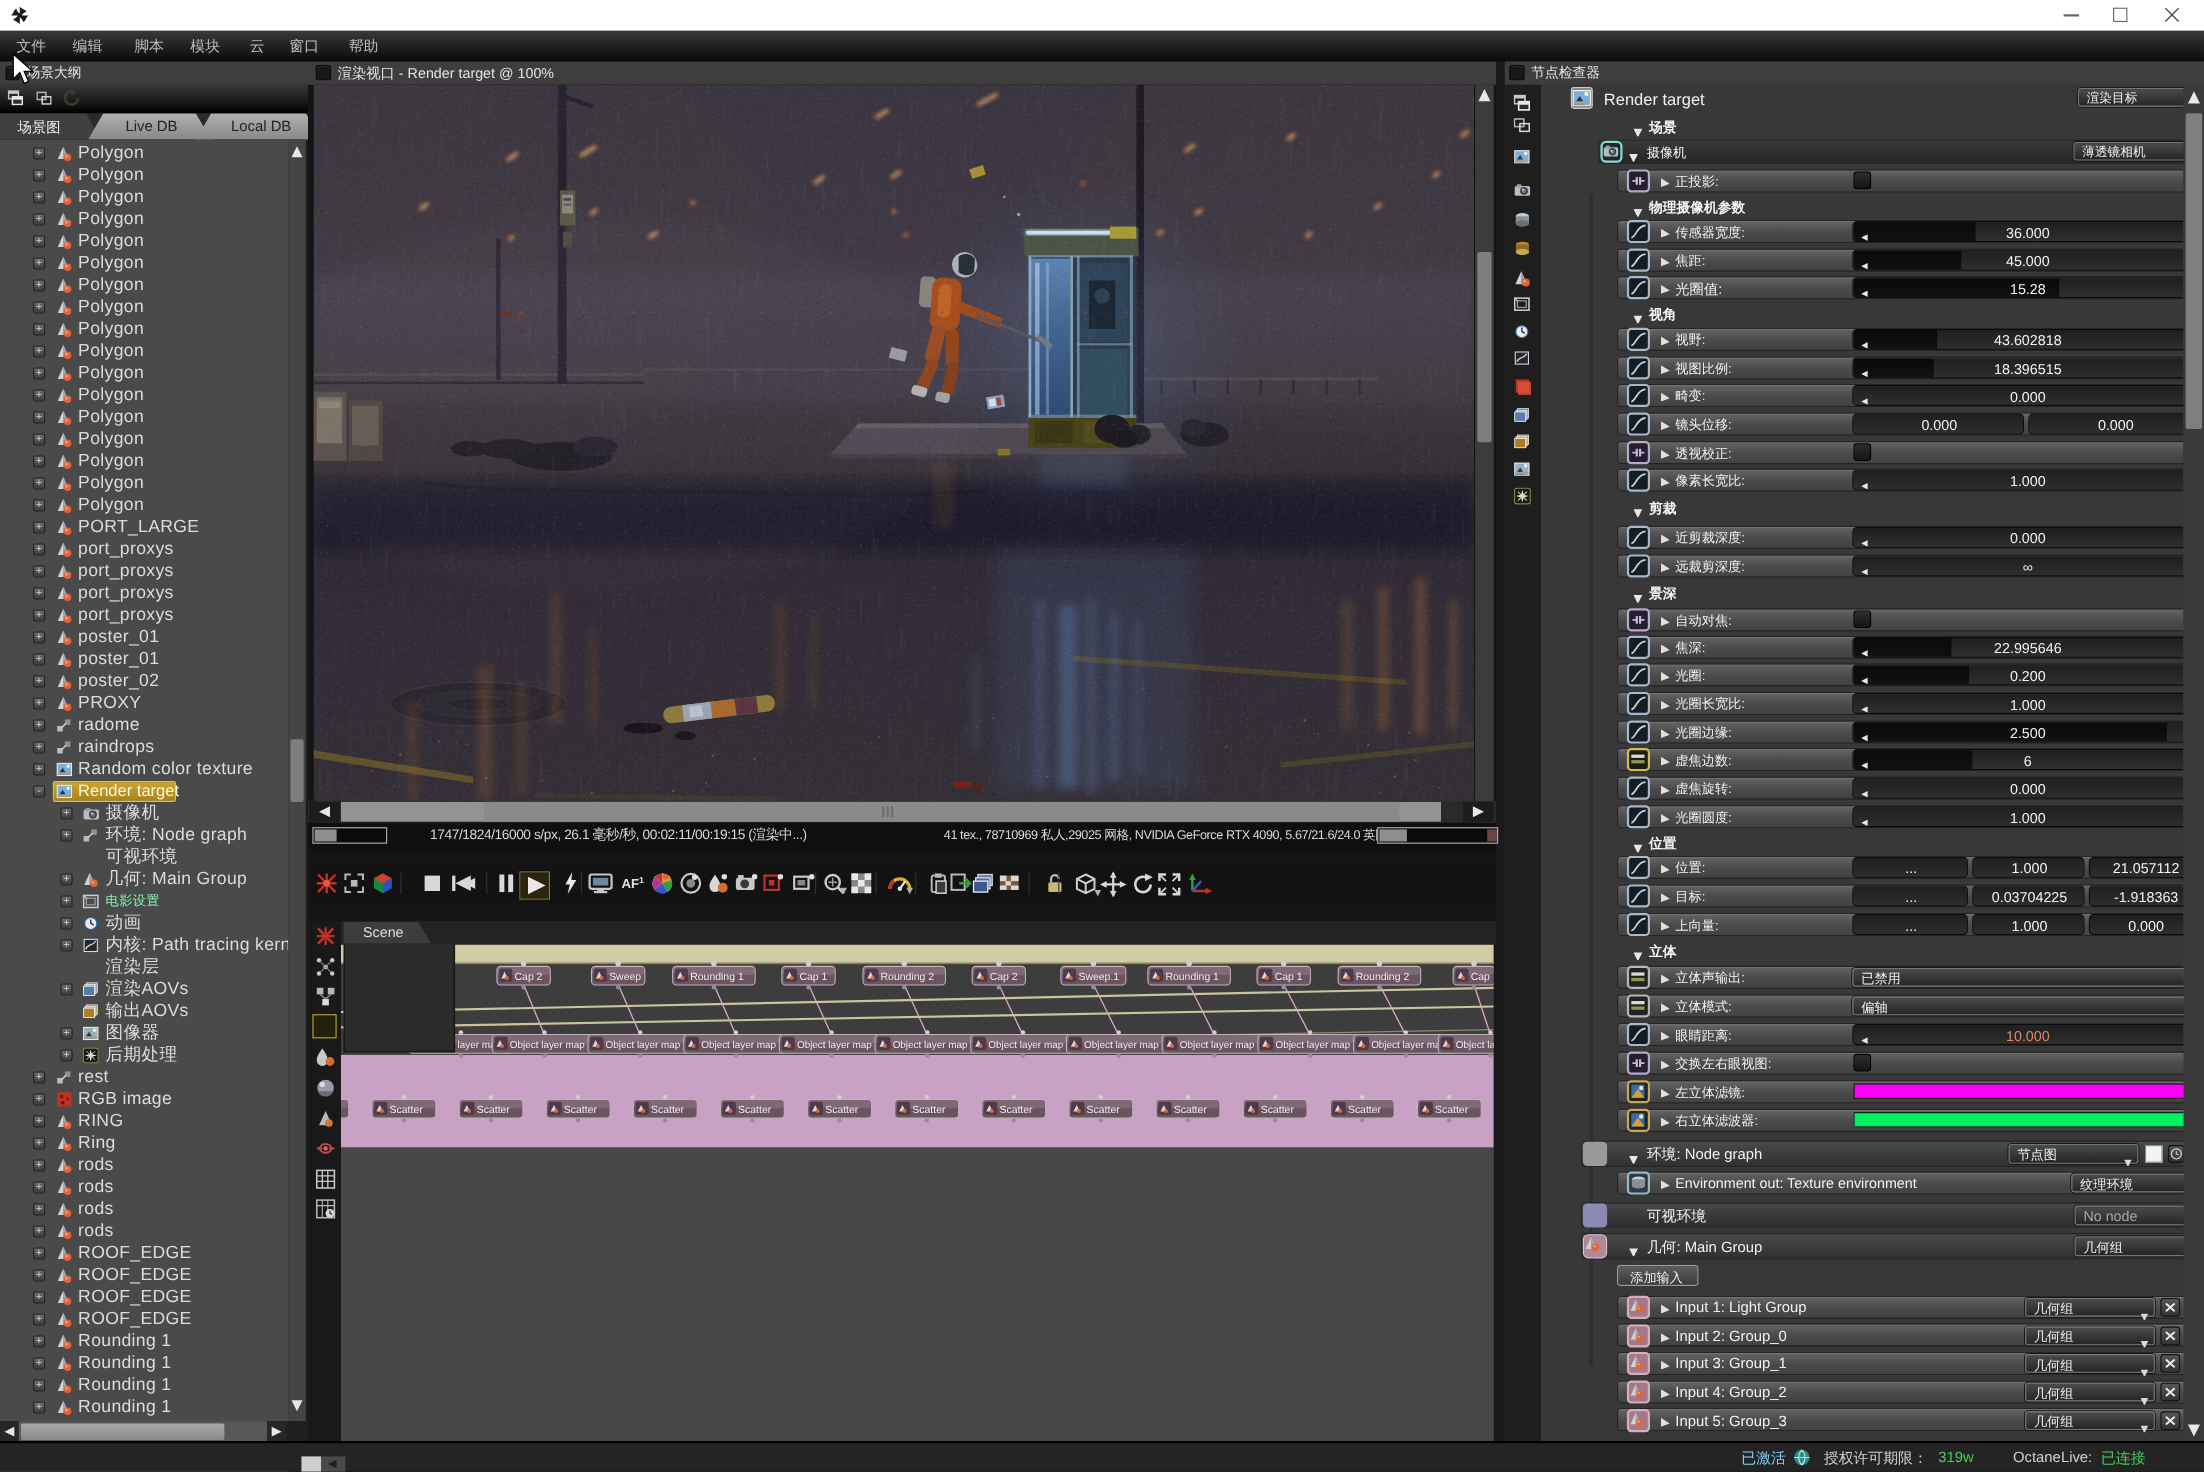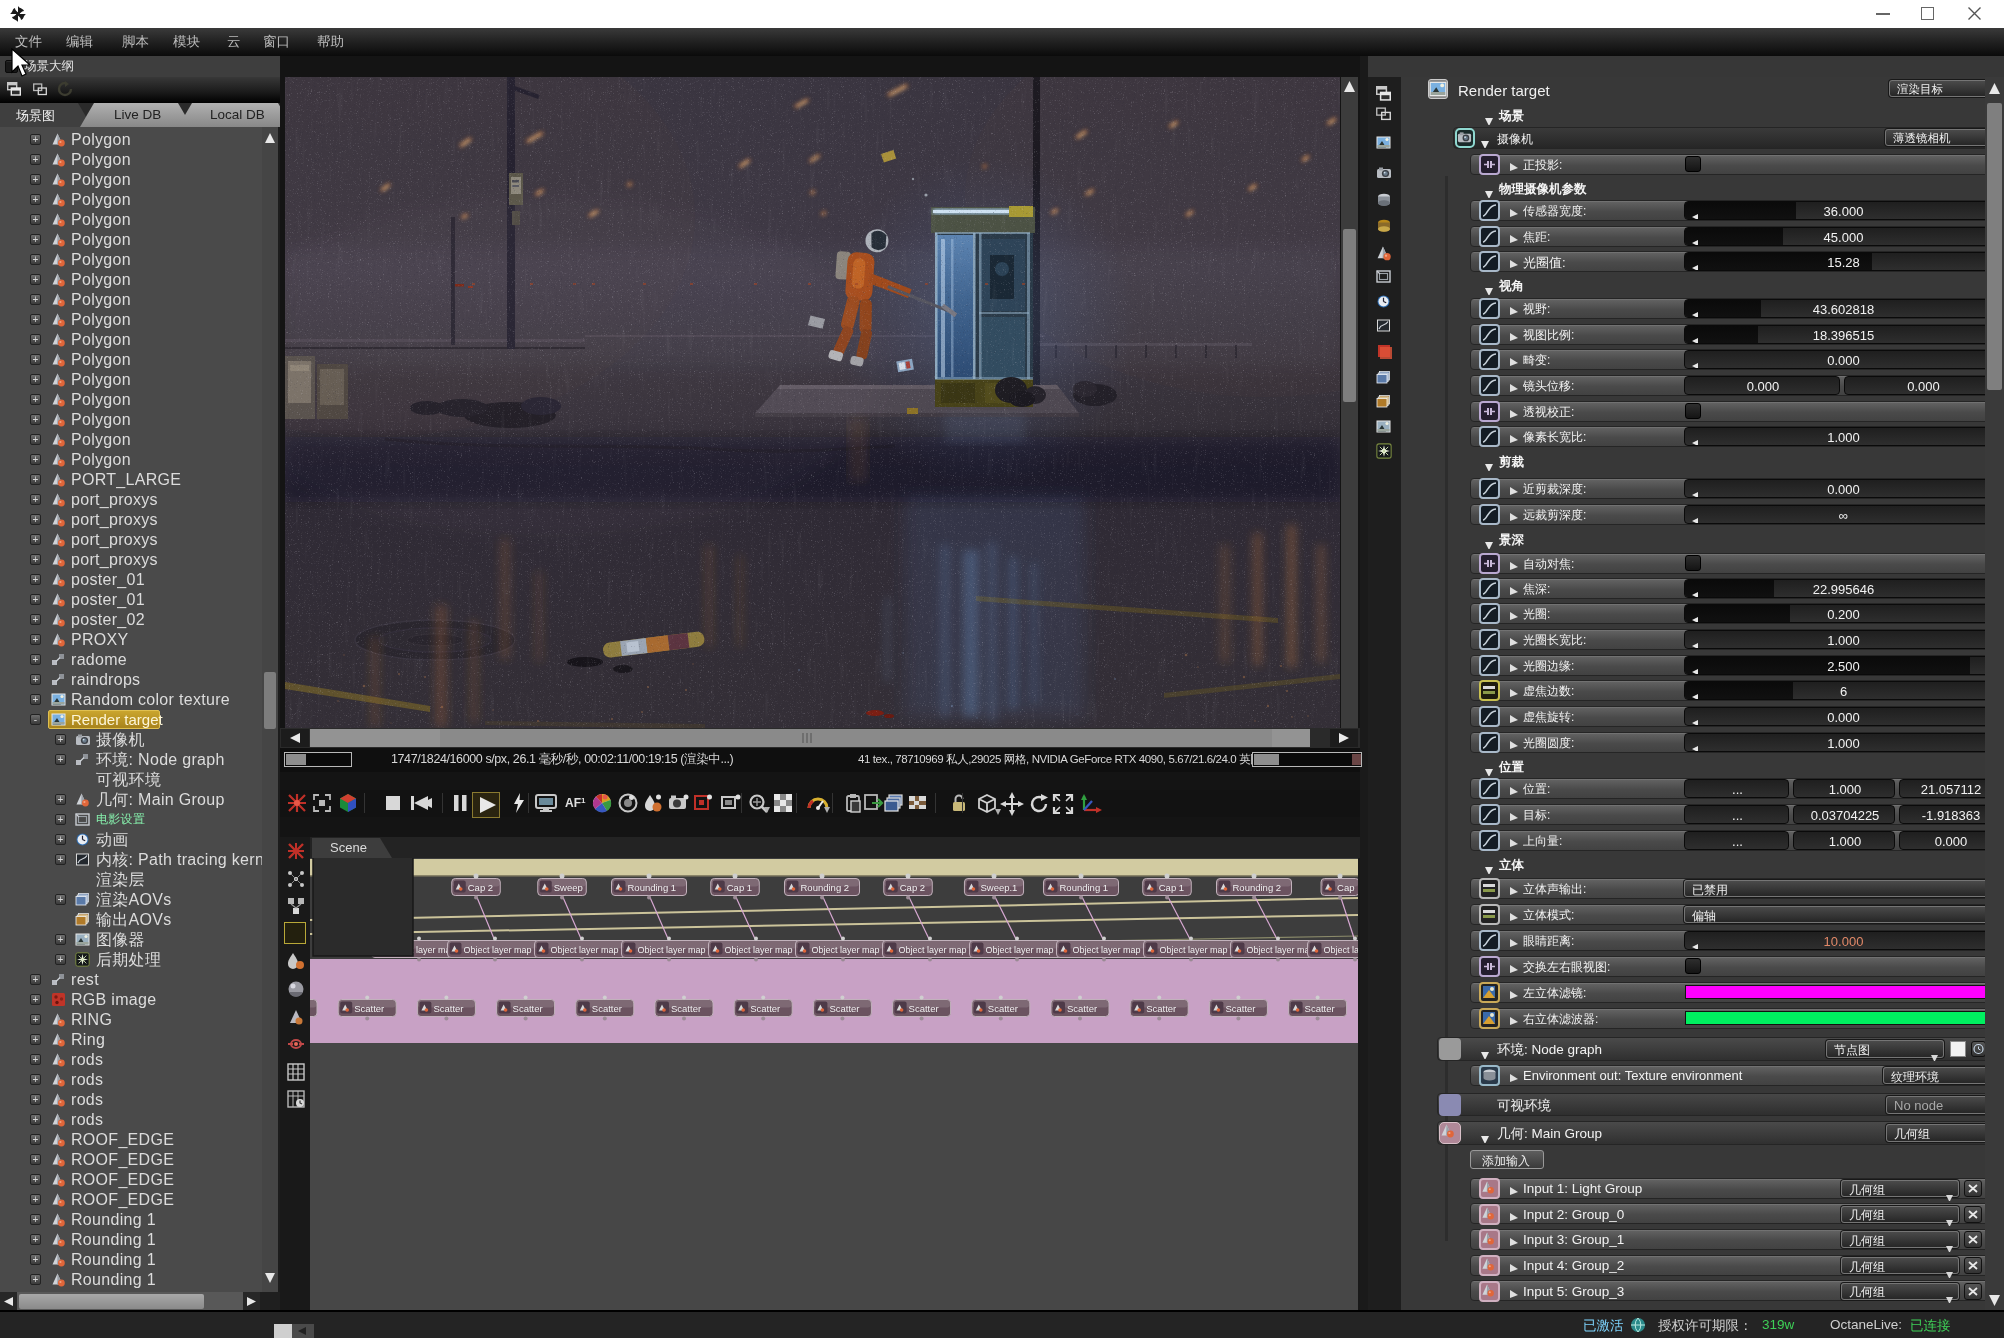--- a/index.html
+++ b/index.html
@@ -527,20 +527,24 @@
           <polygon points="13,5 13,14 4,9.5" fill="#e8e8e8"></polygon>
         </svg></div>
 <div class="ab" style="left:17px;top:0;width:226px;height:19px;background:#585858"></div>
 <div class="ab" style="left:19px;top:2px;width:185px;height:15px;background:linear-gradient(#a8a8a8,#8a8a8a);border-radius:2px"></div>
 <div class="ab" style="left:243px;top:0;width:17px;height:19px;background:#272727"><svg width="17" height="19" viewBox="0 0 17 19" style="">
           <polygon points="4,5 4,14 13,9.5" fill="#e8e8e8"></polygon>
         </svg></div>
 </div>
 </div>
 <div class="ab" style="left:280px;top:56px;width:1080px;height:1254px;background:#141414">
+<div class="ab hdr" style="left:0;top:0;width:1080px;height:21px">
+      <div class="ab cb" style="left:7px;top:3px;width:14px;height:14px"></div>
+      <div class="ab tx" style="left:27px;font-size:13px">渲染视口 - Render target @ 100%</div>
+    </div>
 <div class="ab" style="left:5px;top:21px;width:1055px;height:652px"><svg width="1055" height="652" viewBox="0 0 1055 652" style="">
         <defs>
           <linearGradient id="bg" x1="0" y1="0" x2="0" y2="1">
             <stop offset="0" stop-color="#3a3540"></stop>
             <stop offset="0.30" stop-color="#403a46"></stop>
             <stop offset="0.52" stop-color="#363139"></stop>
             <stop offset="0.60" stop-color="#2a2630"></stop>
             <stop offset="0.75" stop-color="#2e2a33"></stop>
             <stop offset="1" stop-color="#312d35"></stop>
           </linearGradient>
@@ -1503,20 +1507,24 @@
             <text x="1073.8" y="153.5" font-size="9.5" fill="#f0f0f0" font-family="Liberation Sans">Scatter</text>
             <circle cx="1086.8" cy="139.5" r="2" fill="#cfcfcf"></circle>
             <circle cx="1086.8" cy="160.5" r="2" fill="#9a8a94"></circle>
           </g>
           <rect x="3" y="-3" width="100" height="101" fill="#2b2b2b" stroke="#191919" stroke-width="1.5"></rect>
         </svg>
 </div>
 </div>
 </div>
 <div class="ab" style="left:1368px;top:56px;width:636px;height:1254px;background:#373737">
+<div class="ab hdr" style="left:0;top:0;width:636px;height:21px">
+      <div class="ab cb" style="left:4px;top:3px;width:14px;height:14px"></div>
+      <div class="ab tx" style="left:24px;font-size:12.5px">节点检查器</div>
+    </div>
 <div class="ab" style="left:0;top:21px;width:33px;height:1233px;background:#1e1e1e">
 <div class="ab" style="left:8px;top:9px"><svg width="15" height="15" viewBox="0 0 15 15" style="">
           <rect x="0.7499999999999999" y="0.7499999999999999" width="9.642857142857142" height="7.5" fill="none" stroke="#c8c8c8" stroke-width="1.4999999999999998"></rect>
           <rect x="0.7499999999999999" y="0.7499999999999999" width="9.642857142857142" height="2.7857142857142856" fill="#c8c8c8"></rect>
           <rect x="4.607142857142857" y="6.428571428571429" width="9.642857142857142" height="7.5" fill="#2e2e2e" stroke="#e8e8e8" stroke-width="1.4999999999999998"></rect>
           <rect x="4.607142857142857" y="6.428571428571429" width="9.642857142857142" height="2.7857142857142856" fill="#e8e8e8"></rect>
         </svg></div>
 <div class="ab" style="left:8px;top:29px"><svg width="15" height="15" viewBox="0 0 15 15" style="">
           <rect x="0.7499999999999999" y="2.142857142857143" width="8.571428571428571" height="6.964285714285714" fill="none" stroke="#b8b8b8" stroke-width="1.3928571428571428"></rect>
           <rect x="5.678571428571428" y="6.428571428571429" width="8.571428571428571" height="6.964285714285714" fill="none" stroke="#d8d8d8" stroke-width="1.3928571428571428"></rect>

